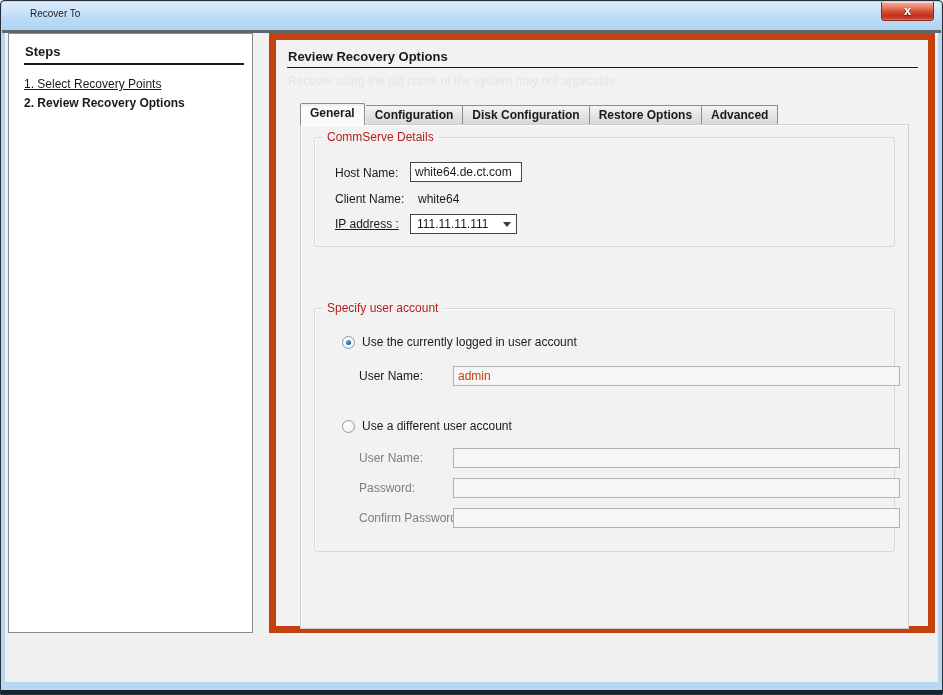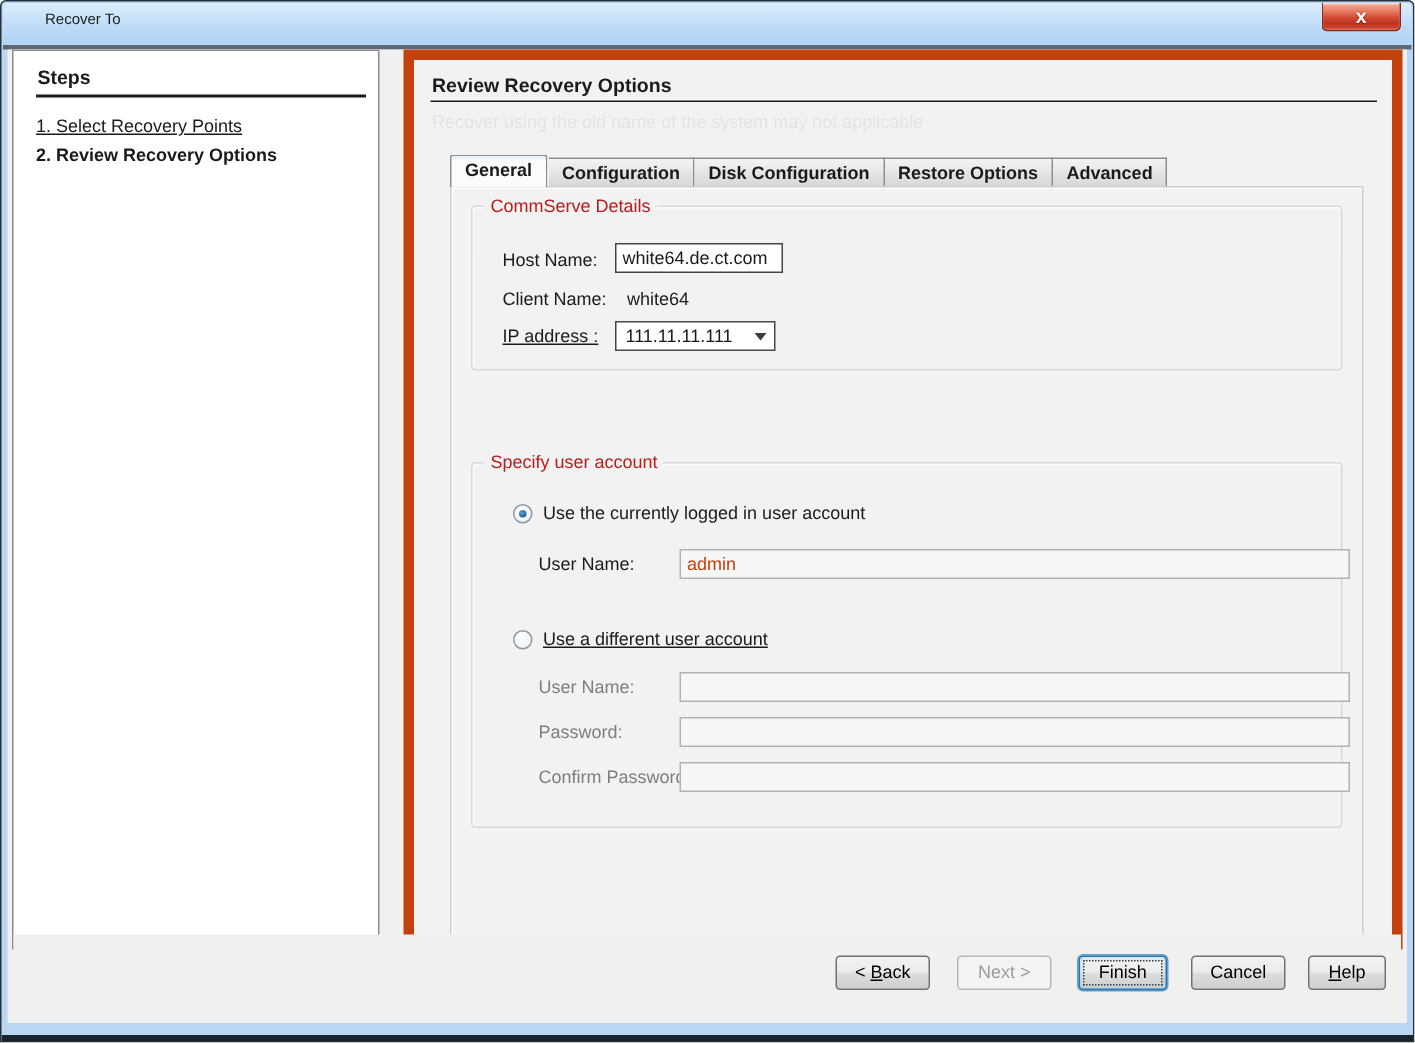--- a/index.html
+++ b/index.html
@@ -208,49 +208,35 @@
           <span class="groupbox-legend">Specify user account</span>
 
           <div class="radio-row" style="left:27px; top:26px;">
             <span class="radio checked"></span>
             <span>Use the currently logged in user account</span>
           </div>
 
           <span class="fieldlabel" style="left:44px; top:60px;">User Name:</span>
           <input class="textinput disabled" style="left: 138px; top: 57px; width: 447px;" type="text" disabled="" value="admin">
 
-          <div class="radio-row" style="left:27px; top:110px;text-decoration:underline;">
+          <div class="radio-row" style="left:27px; top:110px;">
             <span class="radio"></span>
             <span>Use a different user account</span>
           </div>
 
           <span class="fieldlabel dim" style="left:44px; top:142px;">User Name:</span>
           <input class="textinput disabled" style="left: 138px; top: 139px; width: 447px;" type="text" disabled="" value="">
 
           <span class="fieldlabel dim" style="left:44px; top:172px;">Password:</span>
           <input class="textinput disabled" style="left: 138px; top: 169px; width: 447px;" type="password" disabled="" value="">
 
           <span class="fieldlabel dim" style="left:44px; top:202px;">Confirm Password:</span>
           <input class="textinput disabled" style="left: 138px; top: 199px; width: 447px;" type="password" disabled="" value="">
         </div>
 
       </div>
     </div>
 
-    <div class="footer">
-      <div class="btn" style="left:548px; width:63px;">
-        <span>&lt; </span><u>B</u><span>ack</span>
-      </div>
-      <div class="btn disabled" style="left:629px; width:63px;">Next &gt;</div>
-      <div class="btn default" style="left:710px; width:59px;">
-        <span>Finish</span>
-        <span class="focus-rect"></span>
-      </div>
-      <div class="btn" style="left:785px; width:63px;">Cancel</div>
-      <div class="btn" style="left:863px; width:52px;">
-        <u>H</u><span>elp</span>
-      </div>
-    </div>
 
   </div>
 
   <div class="bottom-edge"></div>
 </div>
 
 </body></html>

